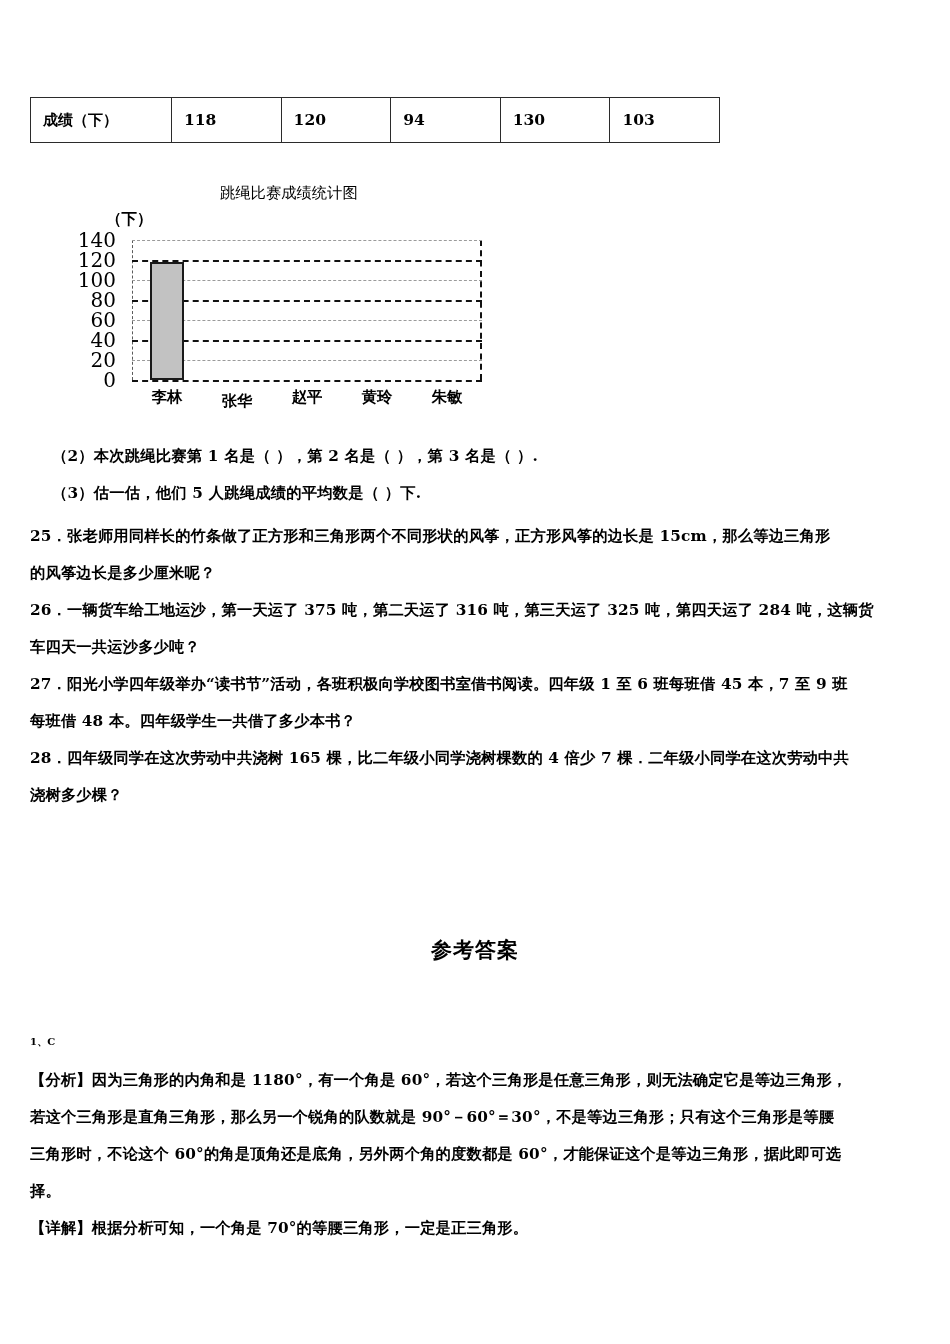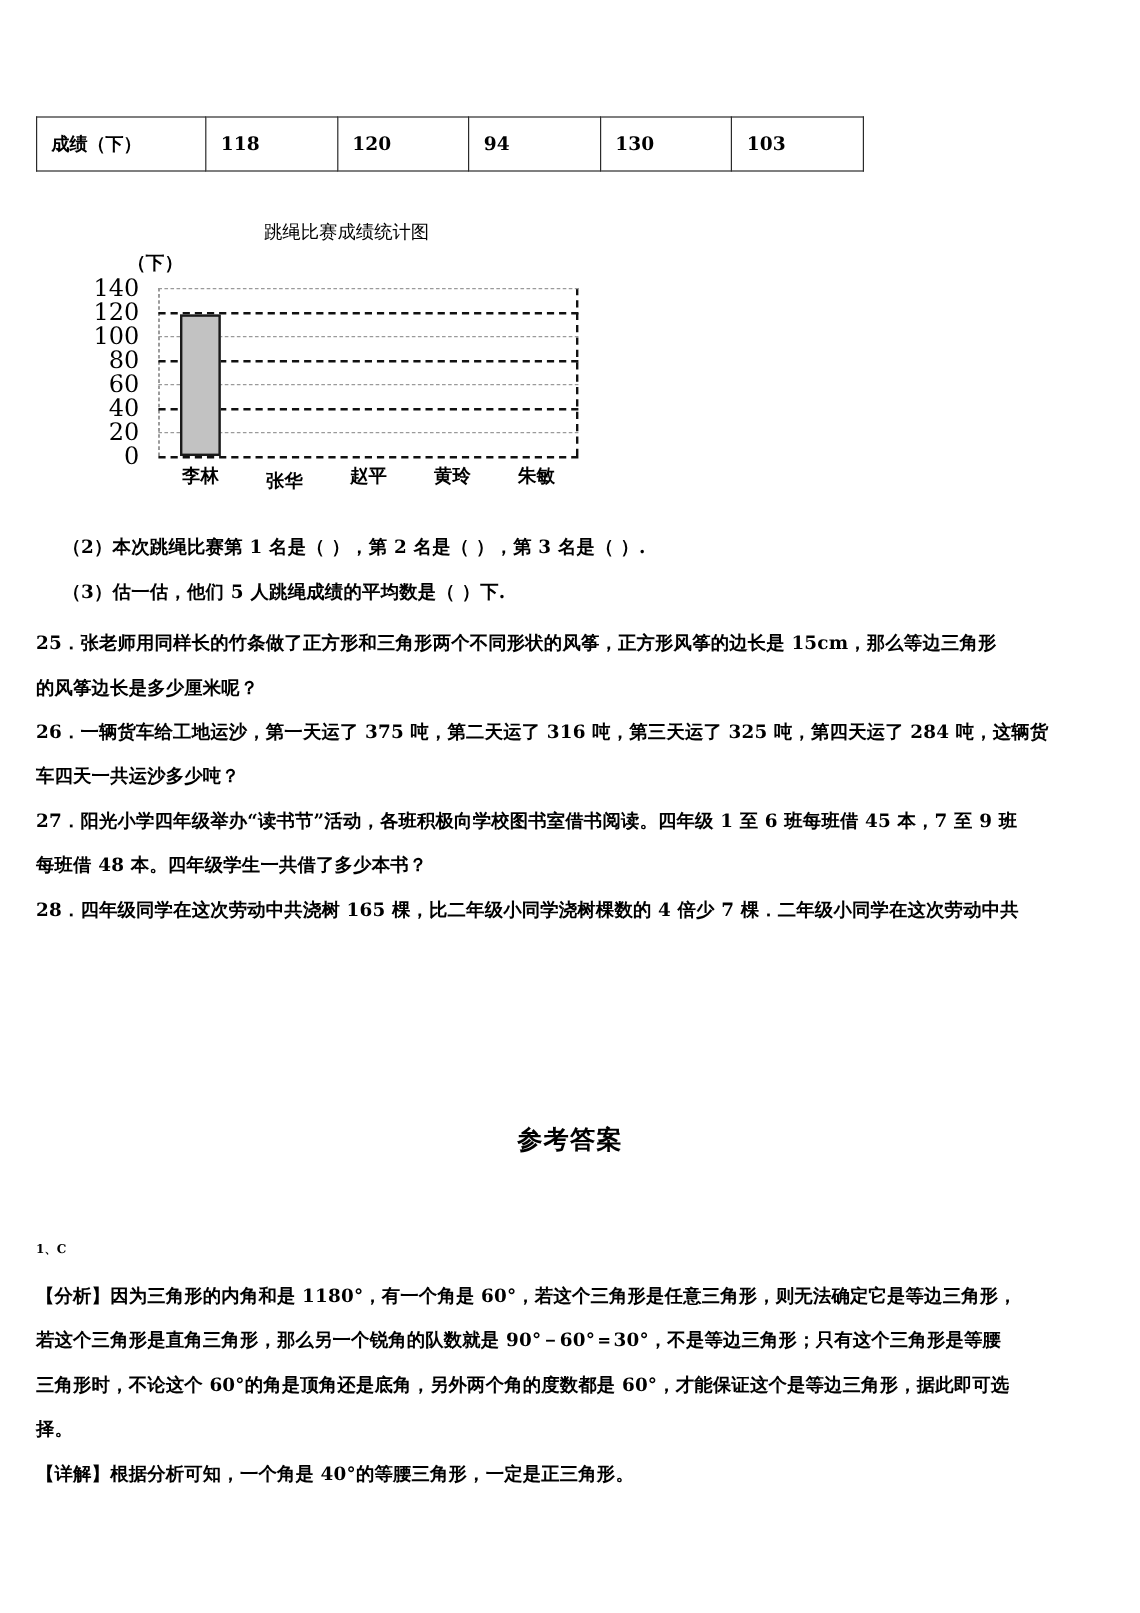--- a/index.html
+++ b/index.html
@@ -221,30 +221,31 @@
     <span class="ln">车四天一共运沙多少吨？</span>
   </div>
 
   <div class="para" style="left:30px; top:666px; width:900px;">
     <span class="ln">27．阳光小学四年级举办“读书节”活动，各班积极向学校图书室借书阅读。四年级 1 至 6 班每班借 45 本，7 至 9 班</span>
     <span class="ln">每班借 48 本。四年级学生一共借了多少本书？</span>
   </div>
 
   <div class="para" style="left:30px; top:740px; width:900px;">
     <span class="ln">28．四年级同学在这次劳动中共浇树 165 棵，比二年级小同学浇树棵数的 4 倍少 7 棵．二年级小同学在这次劳动中共</span>
+    <span class="ln">浇树多少棵？</span>
   </div>
 
   <div class="answers-title">参考答案</div>
 
   <div class="txt" style="left:30px; top:1034px; font-size:10px;">1、C</div>
 
   <div class="para" style="left:30px; top:1062px; width:900px;">
     <span class="ln">【分析】因为三角形的内角和是 1180°，有一个角是 60°，若这个三角形是任意三角形，则无法确定它是等边三角形，</span>
     <span class="ln">若这个三角形是直角三角形，那么另一个锐角的队数就是 90°－60°＝30°，不是等边三角形；只有这个三角形是等腰</span>
     <span class="ln">三角形时，不论这个 60°的角是顶角还是底角，另外两个角的度数都是 60°，才能保证这个是等边三角形，据此即可选</span>
     <span class="ln">择。</span>
   </div>
 
   <div class="para" style="left:30px; top:1210px; width:900px;">
-    <span class="ln">【详解】根据分析可知，一个角是 40°的等腰三角形，一定是正三角形。</span>
+    <span class="ln">【详解】根据分析可知，一个角是 70°的等腰三角形，一定是正三角形。</span>
   </div>
 
 </div>
 
 </body></html>

